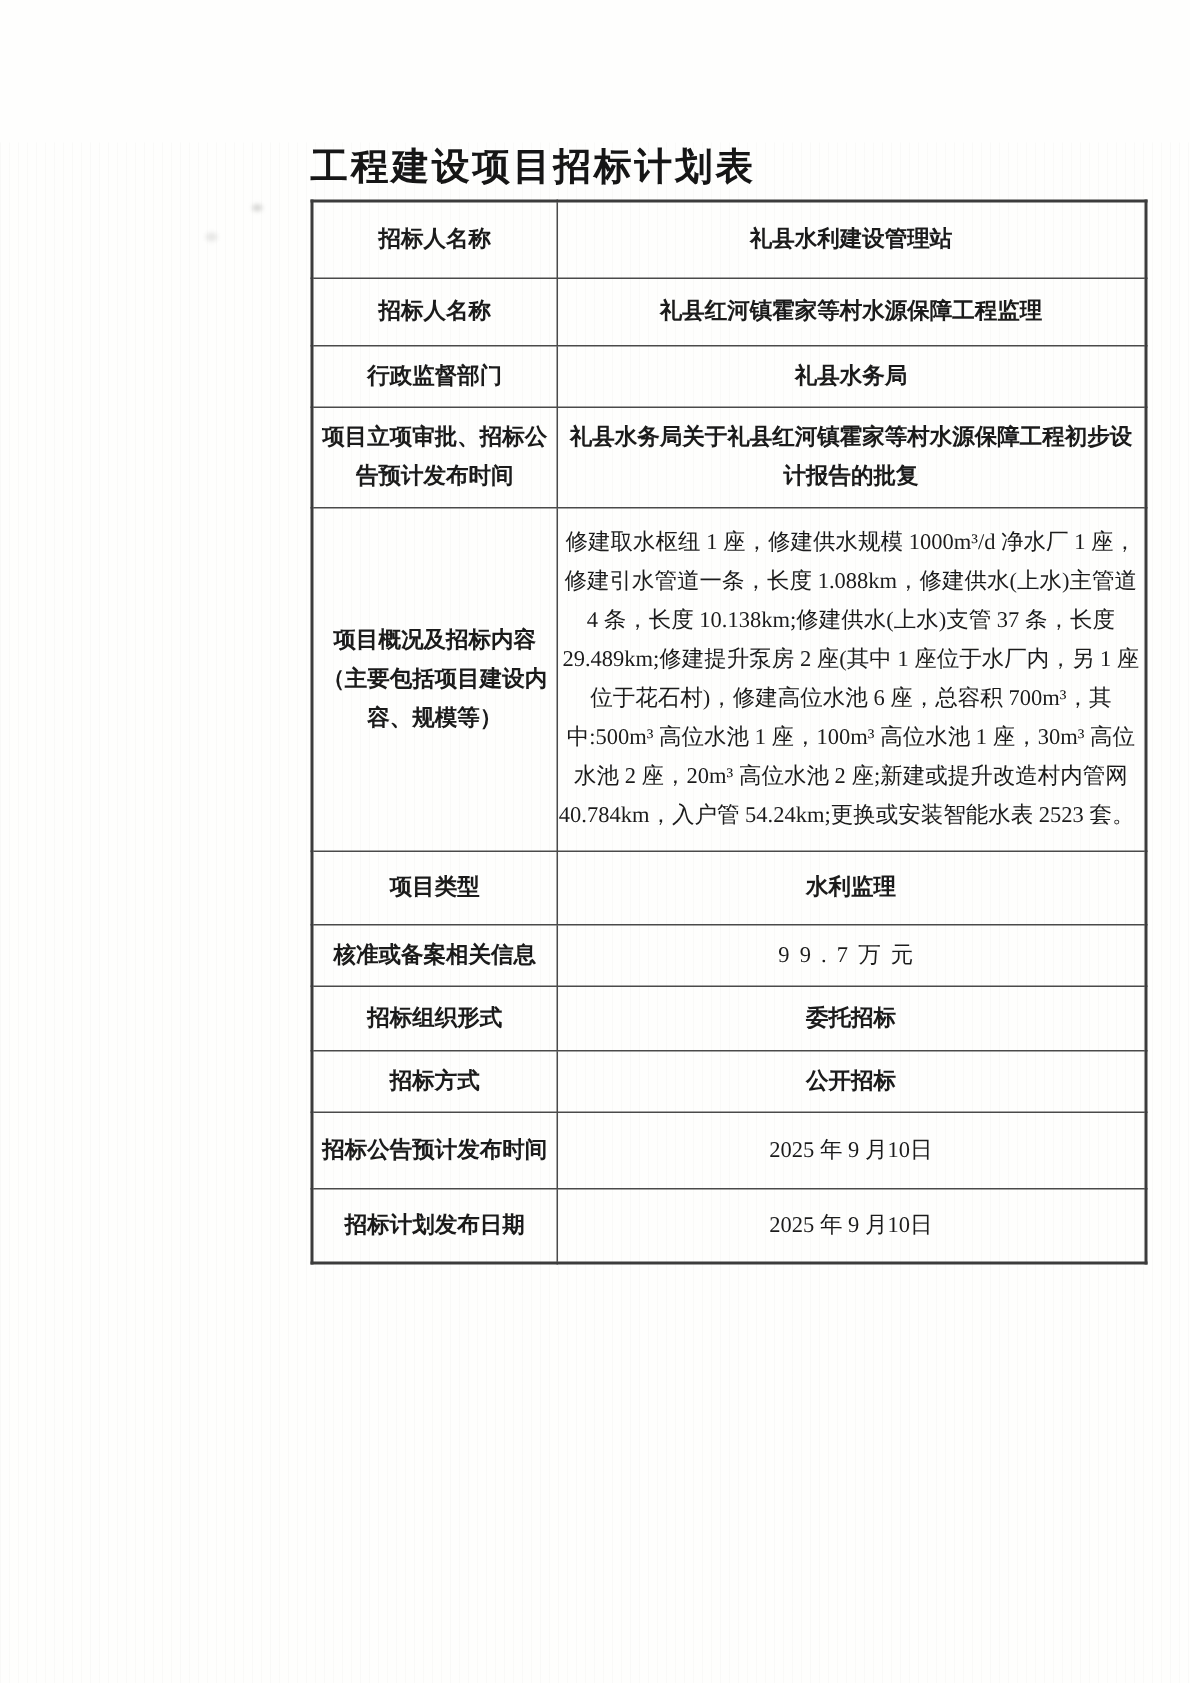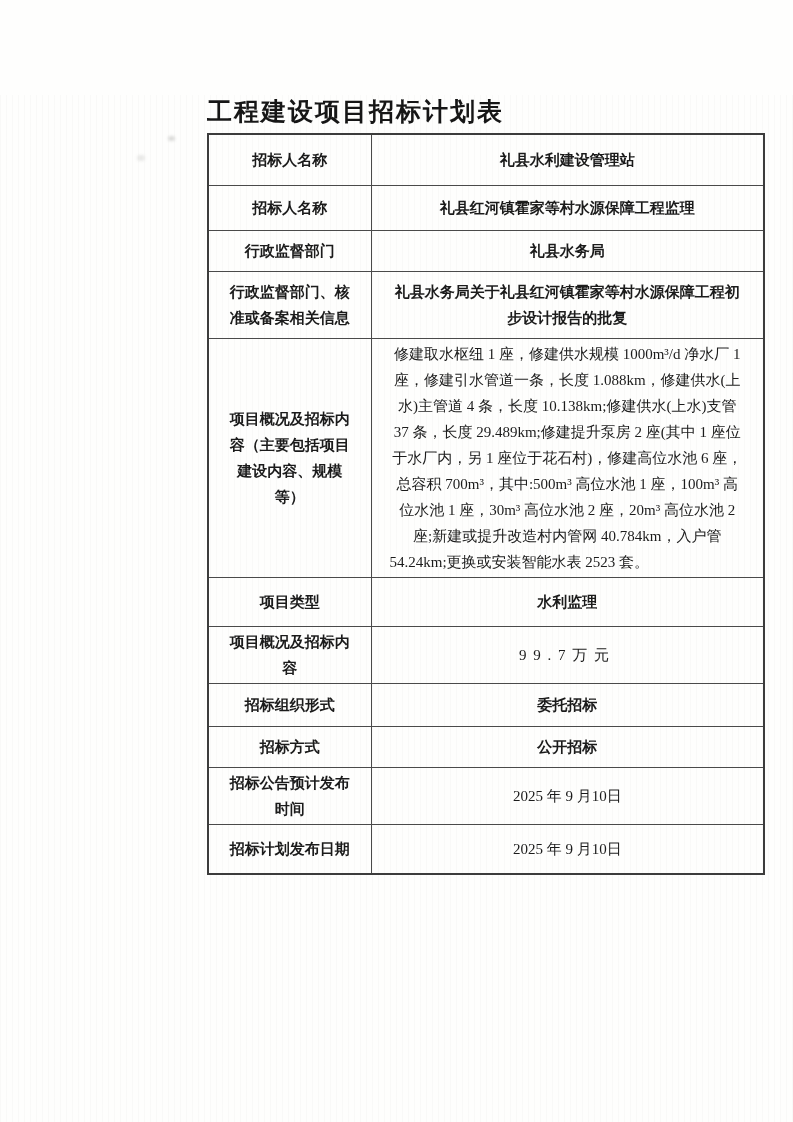--- a/index.html
+++ b/index.html
@@ -50,21 +50,21 @@
     width: 556px;
     border-collapse: collapse;
     table-layout: fixed;
     border: 2px solid #3c3c3c;
     font-size: 15px;
   }
   table.plan-table td {
     border: 1.4px solid #4a4a4a;
     vertical-align: middle;
     text-align: center;
-    padding: 2px 18px;
+    padding: 2px 1px;
     line-height: 26px;
     color: #1b1b1b;
   }
   td.label-cell { font-weight: bold; }
   td.value-cell.b { font-weight: bold; text-align: center; }
   tr.r1  td { height: 46px; }
   tr.r2  td { height: 40px; }
   tr.r3  td { height: 36px; }
   tr.r4  td { height: 62px; }
   tr.r5  td { height: 224px; }
@@ -105,33 +105,33 @@
       </tr>
       <tr class="r2">
         <td class="label-cell">招标人名称</td>
         <td class="value-cell b">礼县红河镇霍家等村水源保障工程监理</td>
       </tr>
       <tr class="r3">
         <td class="label-cell">行政监督部门</td>
         <td class="value-cell b">礼县水务局</td>
       </tr>
       <tr class="r4">
-        <td class="label-cell">行政监督部门、核准或备案相关信息</td>
+        <td class="label-cell">项目立项审批、招标公告预计发布时间</td>
         <td class="value-cell b">礼县水务局关于礼县红河镇霍家等村水源保障工程初步设计报告的批复</td>
       </tr>
       <tr class="r5">
         <td class="label-cell">项目概况及招标内容（主要包括项目建设内容、规模等）</td>
         <td class="value-cell paragraph-cell">修建取水枢纽 1 座，修建供水规模 1000m³/d 净水厂 1 座，修建引水管道一条，长度 1.088km，修建供水(上水)主管道 4 条，长度 10.138km;修建供水(上水)支管 37 条，长度 29.489km;修建提升泵房 2 座(其中 1 座位于水厂内，另 1 座位于花石村)，修建高位水池 6 座，总容积 700m³，其中:500m³ 高位水池 1 座，100m³ 高位水池 1 座，30m³ 高位水池 2 座，20m³ 高位水池 2 座;新建或提升改造村内管网 40.784km，入户管 54.24km;更换或安装智能水表 2523 套。</td>
       </tr>
       <tr class="r6">
         <td class="label-cell">项目类型</td>
         <td class="value-cell b">水利监理</td>
       </tr>
       <tr class="r7">
-        <td class="label-cell">项目概况及招标内容</td>
+        <td class="label-cell">核准或备案相关信息</td>
         <td class="value-cell spread">99.7万元</td>
       </tr>
       <tr class="r8">
         <td class="label-cell">招标组织形式</td>
         <td class="value-cell b">委托招标</td>
       </tr>
       <tr class="r9">
         <td class="label-cell">招标方式</td>
         <td class="value-cell b">公开招标</td>
       </tr>

